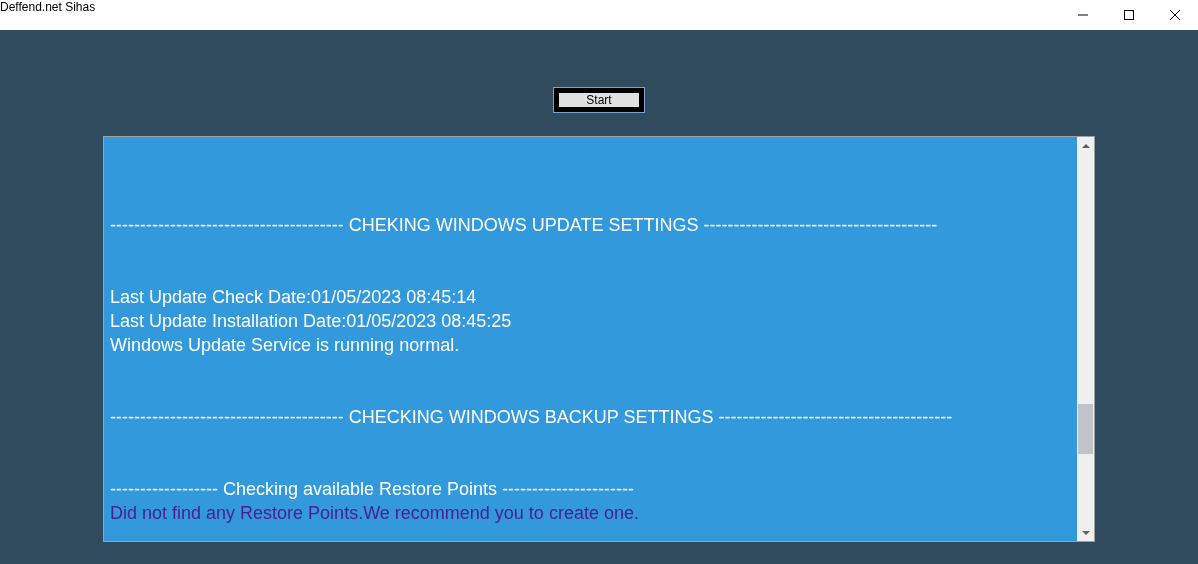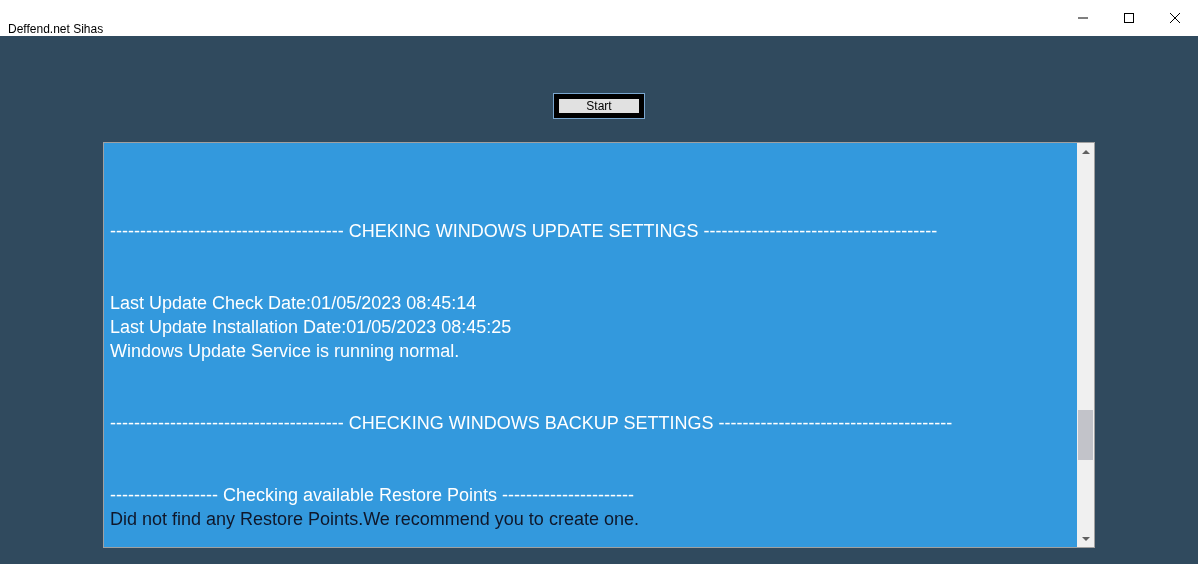--- a/index.html
+++ b/index.html
@@ -4,26 +4,25 @@
   <style>
     * { margin: 0; padding: 0; box-sizing: border-box; }
     body {
       font-family: "Segoe UI", Tahoma, sans-serif;
       background: #fff;
       width: 1198px;
       height: 564px;
       overflow: hidden;
     }
     .titlebar {
-      height: 36px;
+      height: 30px;
       background: #fff;
       display: flex;
-      align-items: flex-end;
+      align-items: flex-start;
       justify-content: space-between;
-      padding-left: 8px;
     }
     .titlebar-title {
       font-size: 12px;
       color: #000;
     }
     .window-controls {
       display: flex;
       height: 100%;
     }
     .win-btn {
@@ -72,21 +71,21 @@
       flex: 1;
       padding: 4px 6px 4px 6px;
       overflow: hidden;
       font-family: Arial, "Segoe UI", sans-serif;
       font-size: 18px;
       line-height: 24px;
       color: #ffffff;
       white-space: pre;
     }
     .output-content .line { display: block; }
-    .output-content .warn { color: #0f172a; }
+    .output-content .warn { color: #4c1d95; }
     .scrollbar {
       width: 17px;
       background: #f0f0f0;
       position: relative;
       display: flex;
       flex-direction: column;
       justify-content: space-between;
     }
     .scroll-arrow {
       width: 17px;

